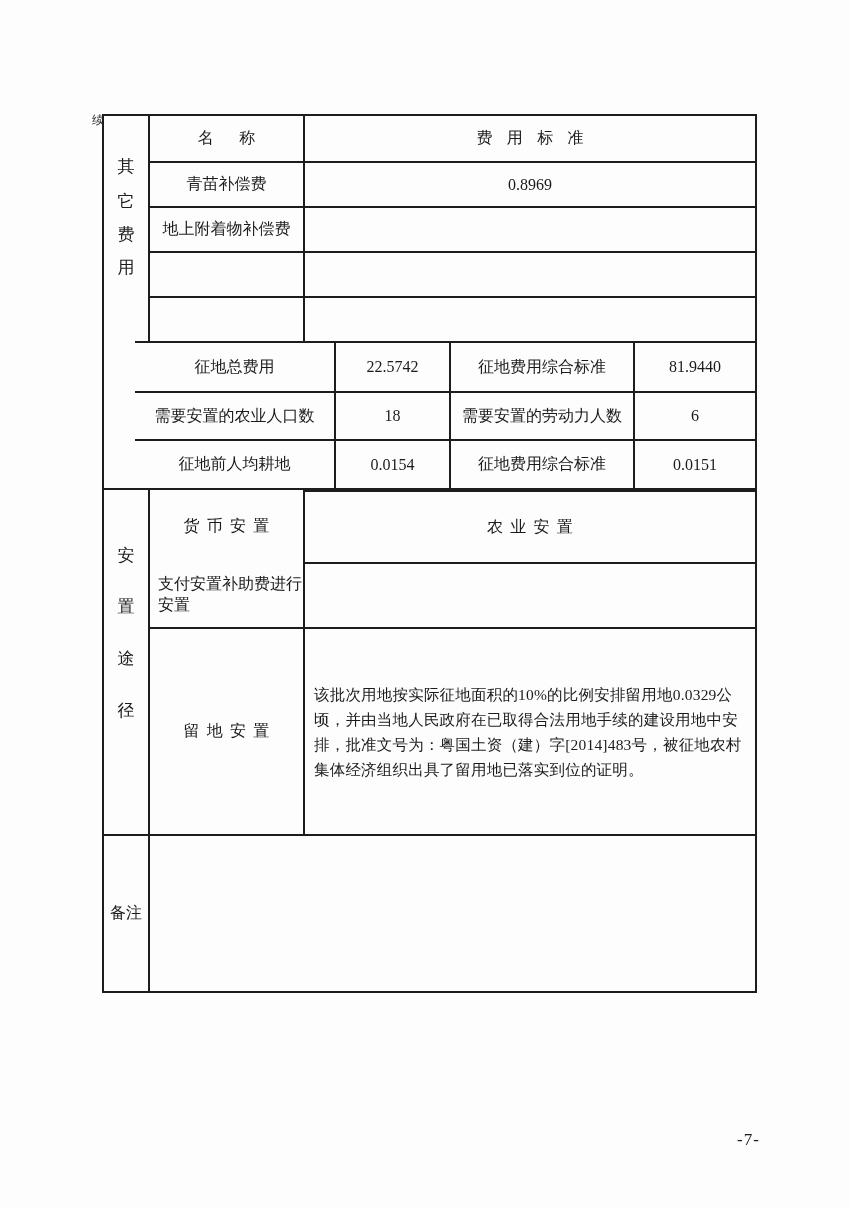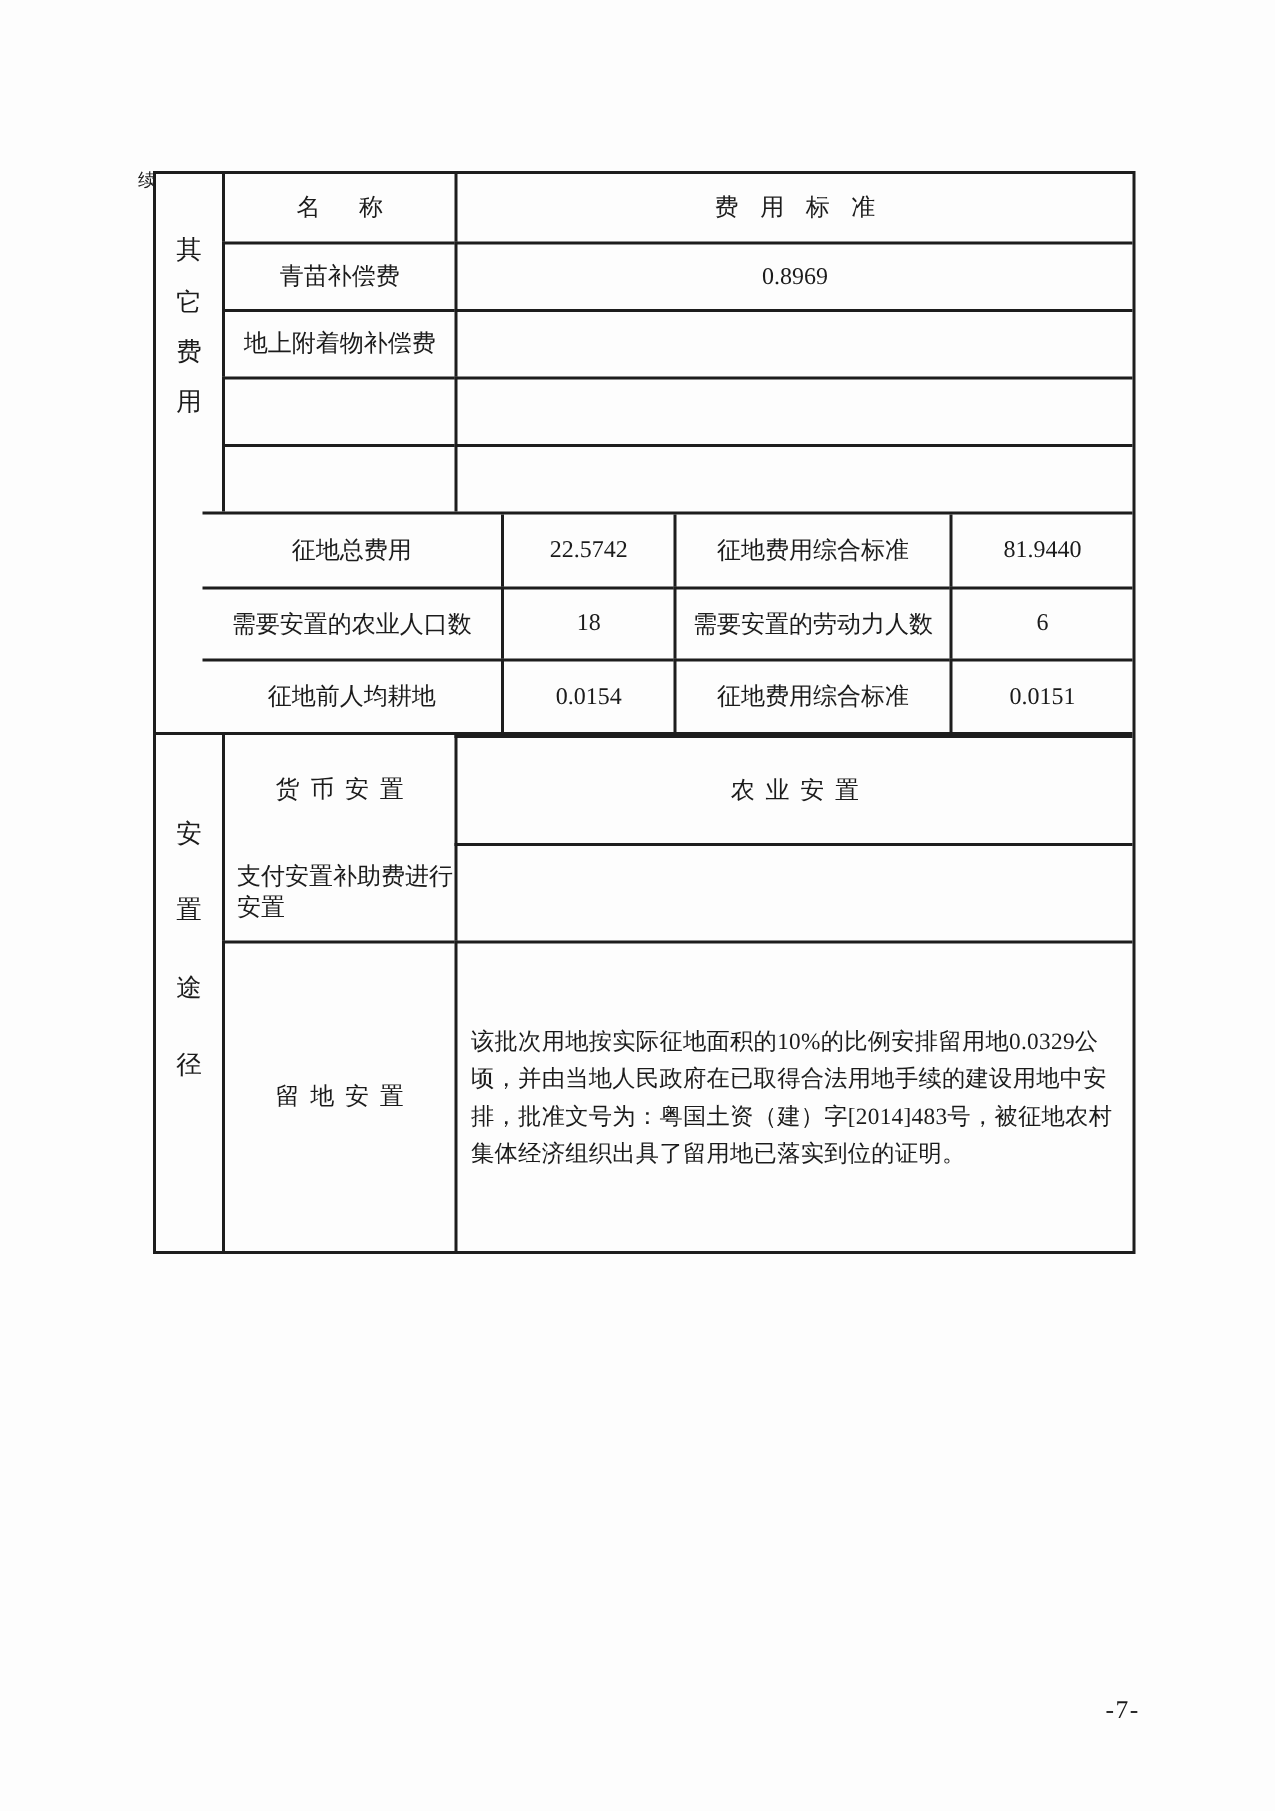--- a/index.html
+++ b/index.html
@@ -139,18 +139,22 @@
 
       <div class="cell bl left-align">支付安置补助费进行安置</div>
       <div class="cell bl bt left-align"></div>
 
       <div class="cell bl bt">
         <span class="ls-place">留地安置</span>
       </div>
       <div class="cell bl bt para-cell">该批次用地按实际征地面积的10%的比例安排留用地0.0329公顷，并由当地人民政府在已取得合法用地手续的建设用地中安排，批准文号为：粤国土资（建）字[2014]483号，被征地农村集体经济组织出具了留用地已落实到位的证明。</div>
     </div>
 
+    <div class="sec sec-d sec-bt">
+      <div class="cell">备注</div>
+      <div class="cell bl left-align"></div>
+    </div>
 
   </div>
 
   <div class="page-num">-7-</div>
 
 </div>
 
 </body></html>

